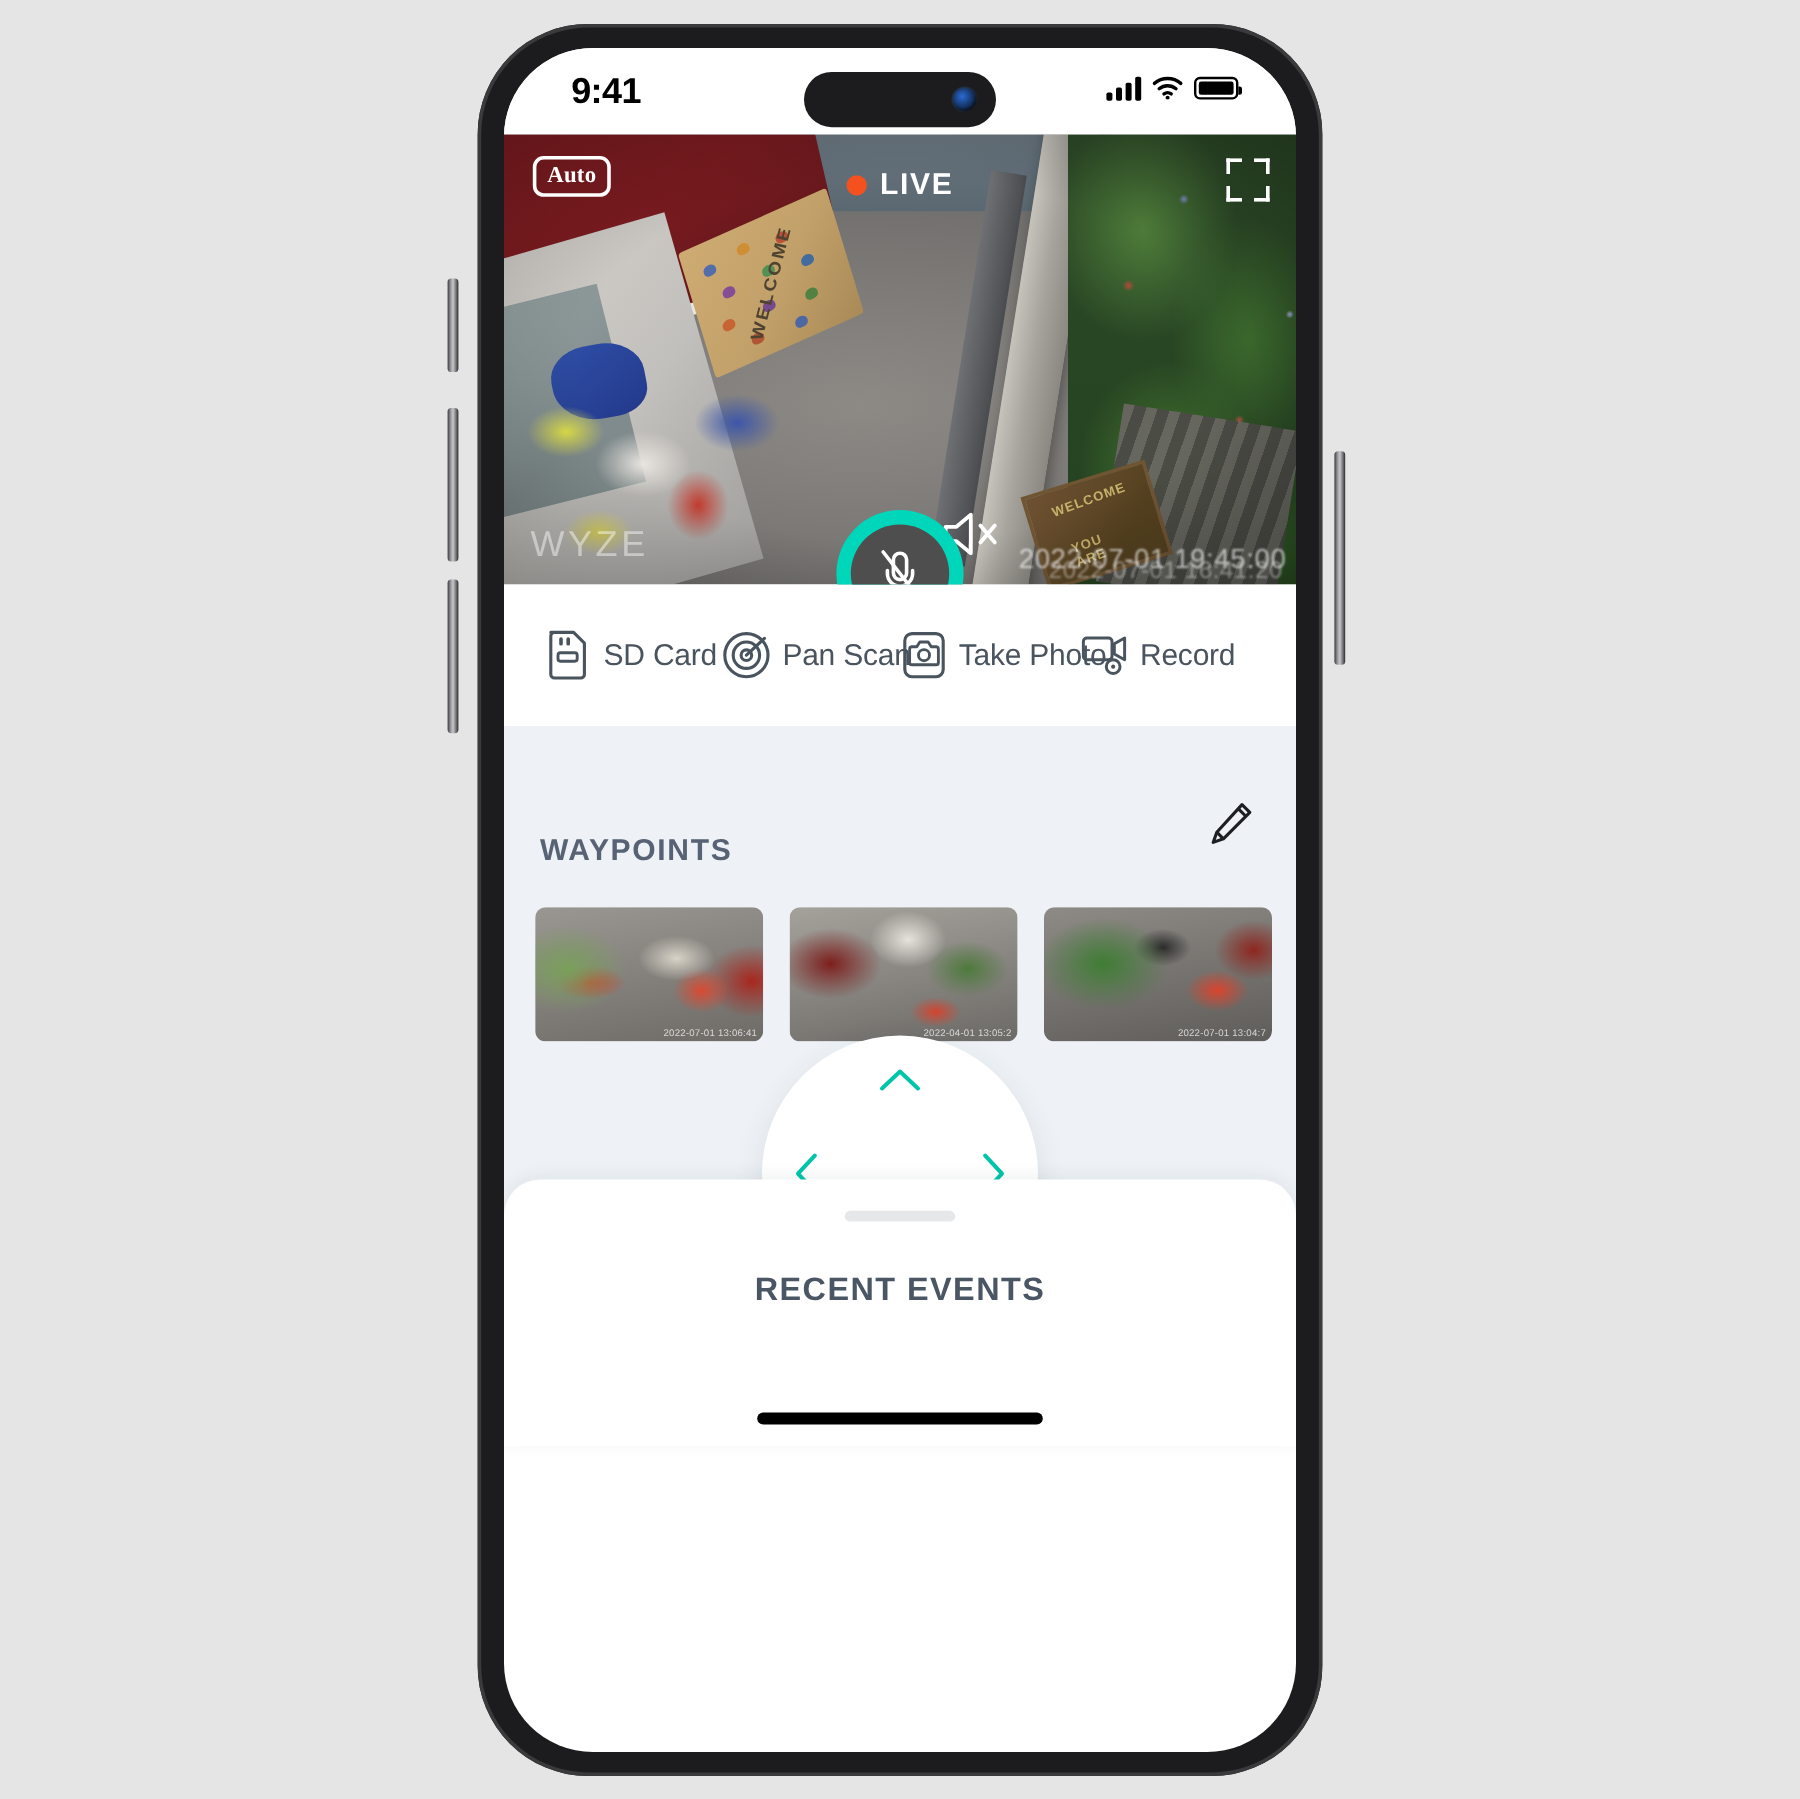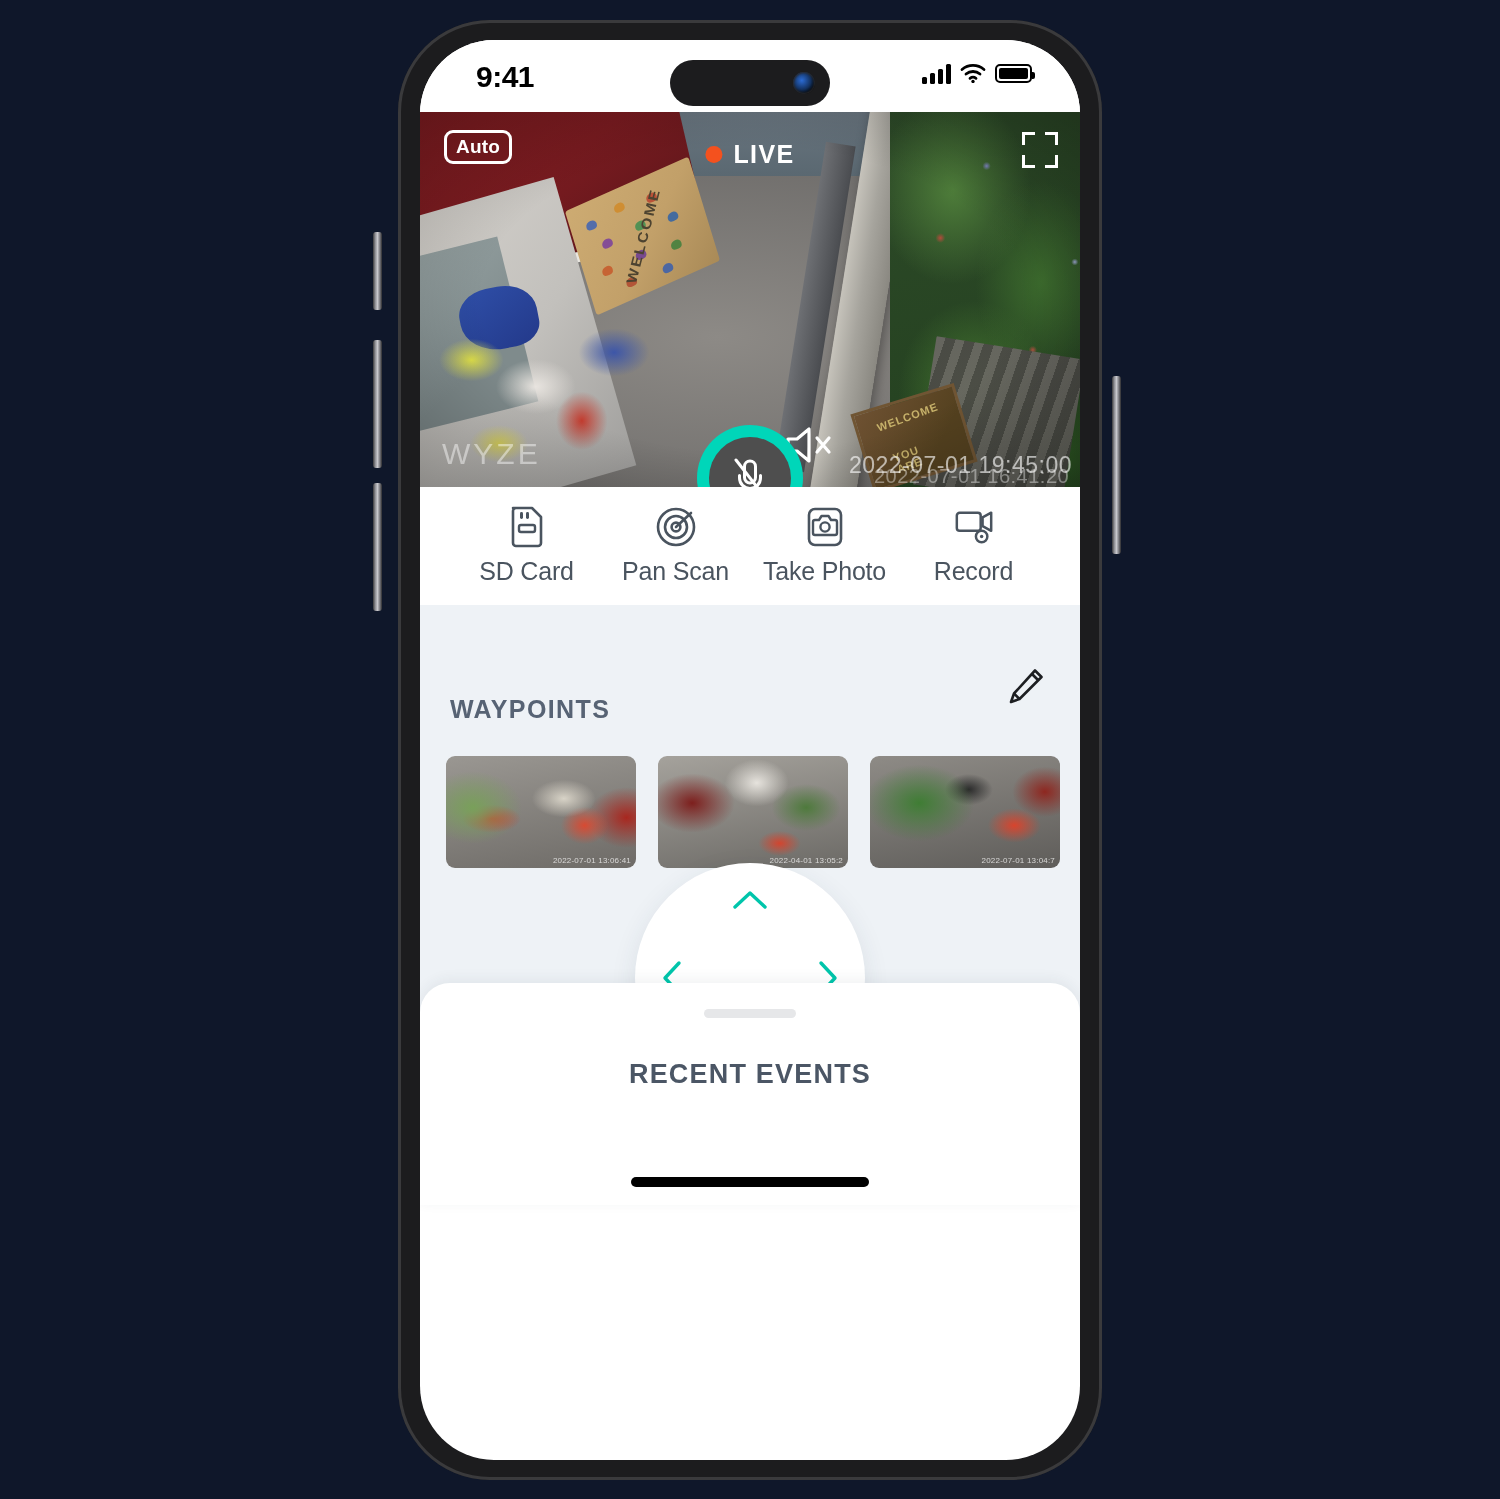--- a/index.html
+++ b/index.html
@@ -9,21 +9,21 @@
     height: 1499px;
     background: #000;
     font-family: "Liberation Sans", sans-serif;
     overflow: hidden;
   }
 
   #stage {
     position: relative;
     width: 1500px;
     height: 1499px;
-    background: #0f172a;
+    background: #e5e5e5;
   }
 
   
   .side-btn {
     position: absolute;
     background: linear-gradient(90deg,#3a3a3c 0%,#8e8e93 25%,#c7c7cc 50%,#6e6e73 80%,#2c2c2e 100%);
     border-radius: 3px;
   }
   .side-btn.left { left: 373px; width: 9px; }
   .side-btn.right { left: 1112px; width: 9px; }
@@ -286,20 +286,21 @@
   }
 
   
   #auto-badge {
     position:absolute; left:24px; top:18px;
     border:3px solid #fff; border-radius:9px;
     padding: 3px 9px;
     color:#fff; font-size:19px; font-weight:600;
     letter-spacing:.2px;
     z-index: 6;
+    font-family: Liberation Serif, serif;
   }
   #live-indicator {
     position:absolute; left:50%; transform:translateX(-50%);
     top: 28px;
     display:flex; align-items:center; gap:11px;
     z-index: 6;
   }
   #live-dot { width:17px; height:17px; border-radius:50%; background:#f4511e; }
   #live-label { color:#fff; font-size:25px; font-weight:700; letter-spacing:1.4px; }
   #fullscreen-button {
@@ -362,21 +363,21 @@
     display: flex;
     align-items: center;
     padding-left: 32px;
     gap: 0;
     overflow: hidden;
     z-index: 8;
   }
   .action-item {
     flex: 0 0 auto;
     width: 149px;
-    display: flex; flex-direction: column;
+    display: flex; flex-direction: row;
     align-items: center; gap: 9px;
   }
   .action-icon { width: 42px; height: 42px; display:flex; align-items:center; justify-content:center; }
   .action-label {
     font-size: 25px; color: #4a545f; letter-spacing: -0.2px;
     white-space: nowrap;
   }
 
   
   #content-area {

